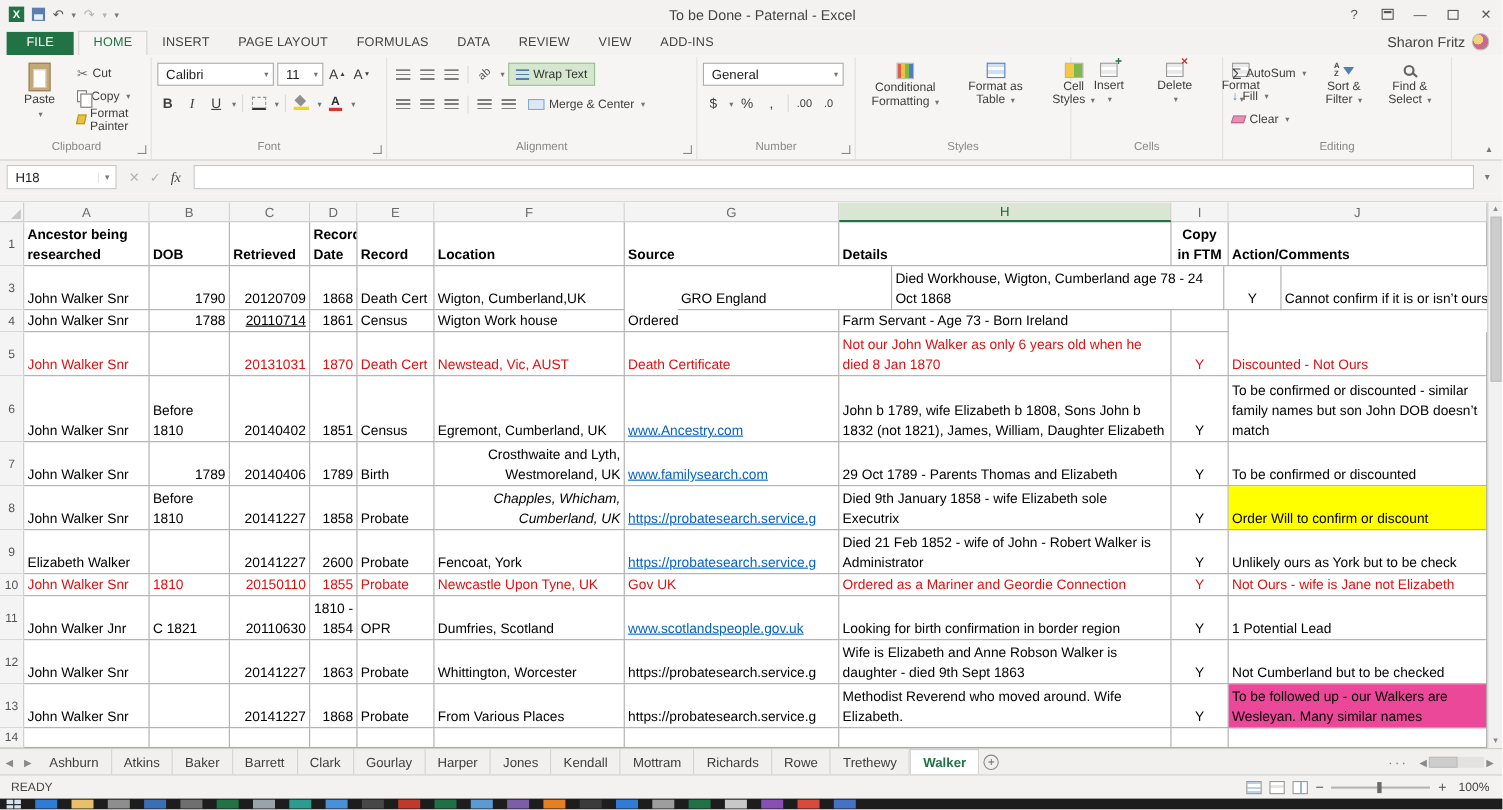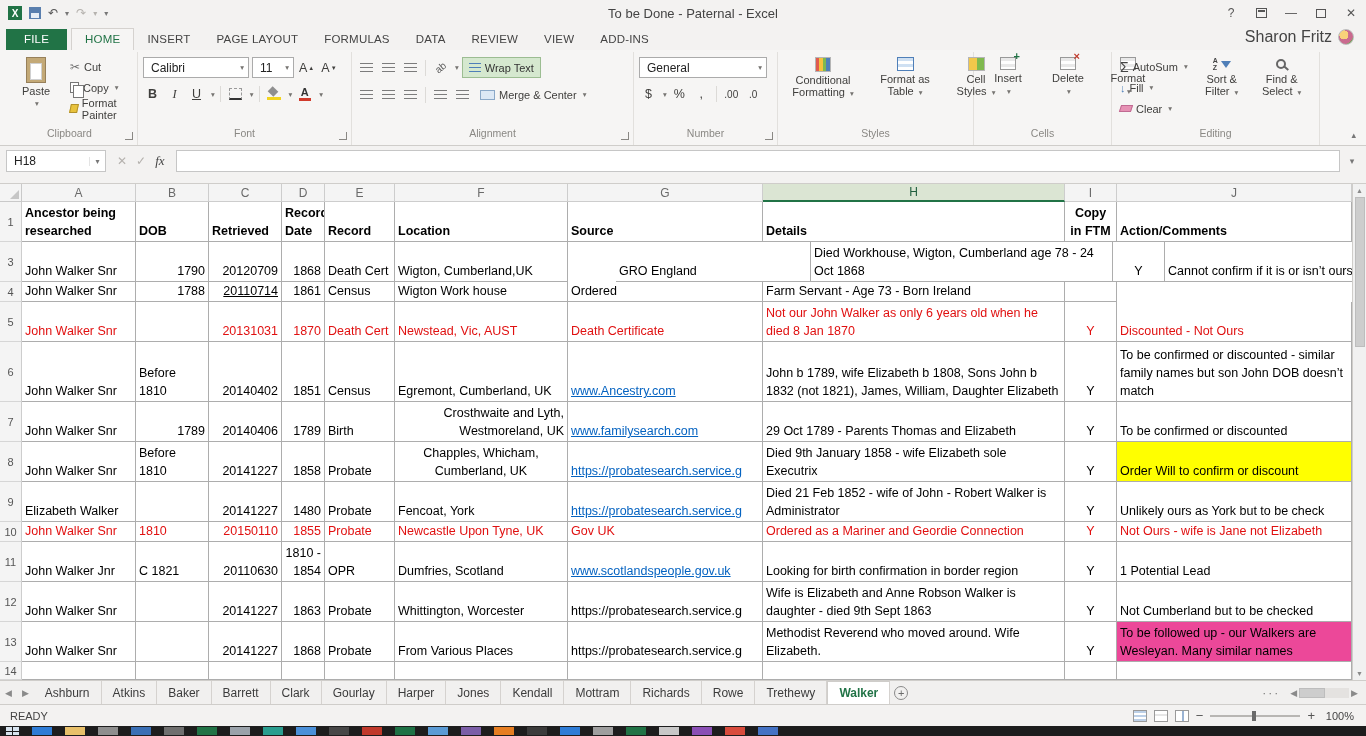--- a/index.html
+++ b/index.html
@@ -21,21 +21,21 @@
   .i-restore { width:10px; height:9px; border:1px solid #555; position:relative; background:#f3f2f1; }
   .i-restore:before { content:""; position:absolute; left:2px; top:-3px; width:10px; height:9px; border:1px solid #555; z-index:-1; }
   .i-ribopt { width:11px; height:10px; border:1px solid #555; position:relative; }
   .i-ribopt:after { content:""; position:absolute; left:1px; top:1px; right:1px; height:2px; background:#555; }
 
   
   .tabrow { height:24px; background:#f3f2f1; display:flex; align-items:flex-end; padding-left:6px; flex:0 0 auto; }
   .rtab { padding:4px 13px 5px; font-size:11.5px; color:#444; letter-spacing:.2px; }
   .rtab.file { background:#217346; color:#fff; padding:4px 18px 5px; margin-right:4px; }
   .rtab.active { background:#f6f5f4; color:#217346; border:1px solid #d5d2cf; border-bottom:none; }
-  .user { margin-left:auto; display:flex; align-items:center; gap:6px; font-size:16px; color:#444; padding:0 12px 4px 0; }
+  .user { margin-left:auto; display:flex; align-items:center; gap:6px; font-size:13px; color:#444; padding:0 12px 4px 0; }
   .avatar { width:16px; height:16px; border-radius:50%; background:radial-gradient(circle at 35% 35%, #f8d27a 0 35%, #c96a8e 36% 70%, #7da05b 71%); border:1px solid #bbb; }
 
   
   .ribbon { height:96px; background:#f6f5f4; border-bottom:1px solid #cfcdca; display:flex; align-items:stretch; padding:2px 0 0 2px; position:relative; flex:0 0 auto; }
   .rgroup { display:flex; flex-direction:column; position:relative; border-right:1px solid #e2e0dd; padding:2px 5px 0; flex:0 0 auto; }
   .gcontent { height:72px; display:flex; align-items:flex-start; gap:2px; }
   .gcontent.col { flex-direction:column; justify-content:flex-start; gap:6px; padding-top:3px; }
   .glabel { height:17px; font-size:10.5px; color:#8a8884; text-align:center; line-height:15px; }
   .dlg { position:absolute; right:4px; bottom:5px; width:8px; height:8px; border-right:1px solid #8a8884; border-bottom:1px solid #8a8884; }
   .ribbon-collapse { position:absolute; right:10px; bottom:5px; font-size:9px; color:#777; }
@@ -644,21 +644,21 @@
           <div class="cell" style="width: 73px;">
             <span class="txt" style="text-align: right;">20141227</span>
           </div>
           <div class="cell" style="width: 43px;">
             <span class="txt" style="text-align: right;">1858</span>
           </div>
           <div class="cell" style="width: 70px;">
             <span class="txt" style="text-align: left;">Probate</span>
           </div>
           <div class="cell" style="width: 173px;">
-            <span class="txt" style="text-align: center;">Chapples, Whicham, Cumberland, UK</span>
+            <span class="txt" style="text-align: right; font-style: italic;">Chapples, Whicham, Cumberland, UK</span>
           </div>
           <div class="cell" style="width: 195px;">
             <span class="txt link nw" style="text-align: left;">https://probatesearch.service.g</span>
           </div>
           <div class="cell" style="width: 302px;">
             <span class="txt" style="text-align: left;">Died 9th January 1858 - wife Elizabeth sole Executrix</span>
           </div>
           <div class="cell" style="width: 52px;">
             <span class="txt" style="text-align: center;">Y</span>
           </div>
@@ -671,21 +671,21 @@
           <div class="cell" style="width: 114px;">
             <span class="txt" style="text-align: left;">Elizabeth Walker</span>
           </div>
           <div class="cell" style="width: 73px;">
             <span class="txt" style="text-align: left;"></span>
           </div>
           <div class="cell" style="width: 73px;">
             <span class="txt" style="text-align: right;">20141227</span>
           </div>
           <div class="cell" style="width: 43px;">
-            <span class="txt" style="text-align: right;">1480</span>
+            <span class="txt" style="text-align: right;">2600</span>
           </div>
           <div class="cell" style="width: 70px;">
             <span class="txt" style="text-align: left;">Probate</span>
           </div>
           <div class="cell" style="width: 173px;">
             <span class="txt" style="text-align: left;">Fencoat, York</span>
           </div>
           <div class="cell" style="width: 195px;">
             <span class="txt link nw" style="text-align: left;">https://probatesearch.service.g</span>
           </div>

